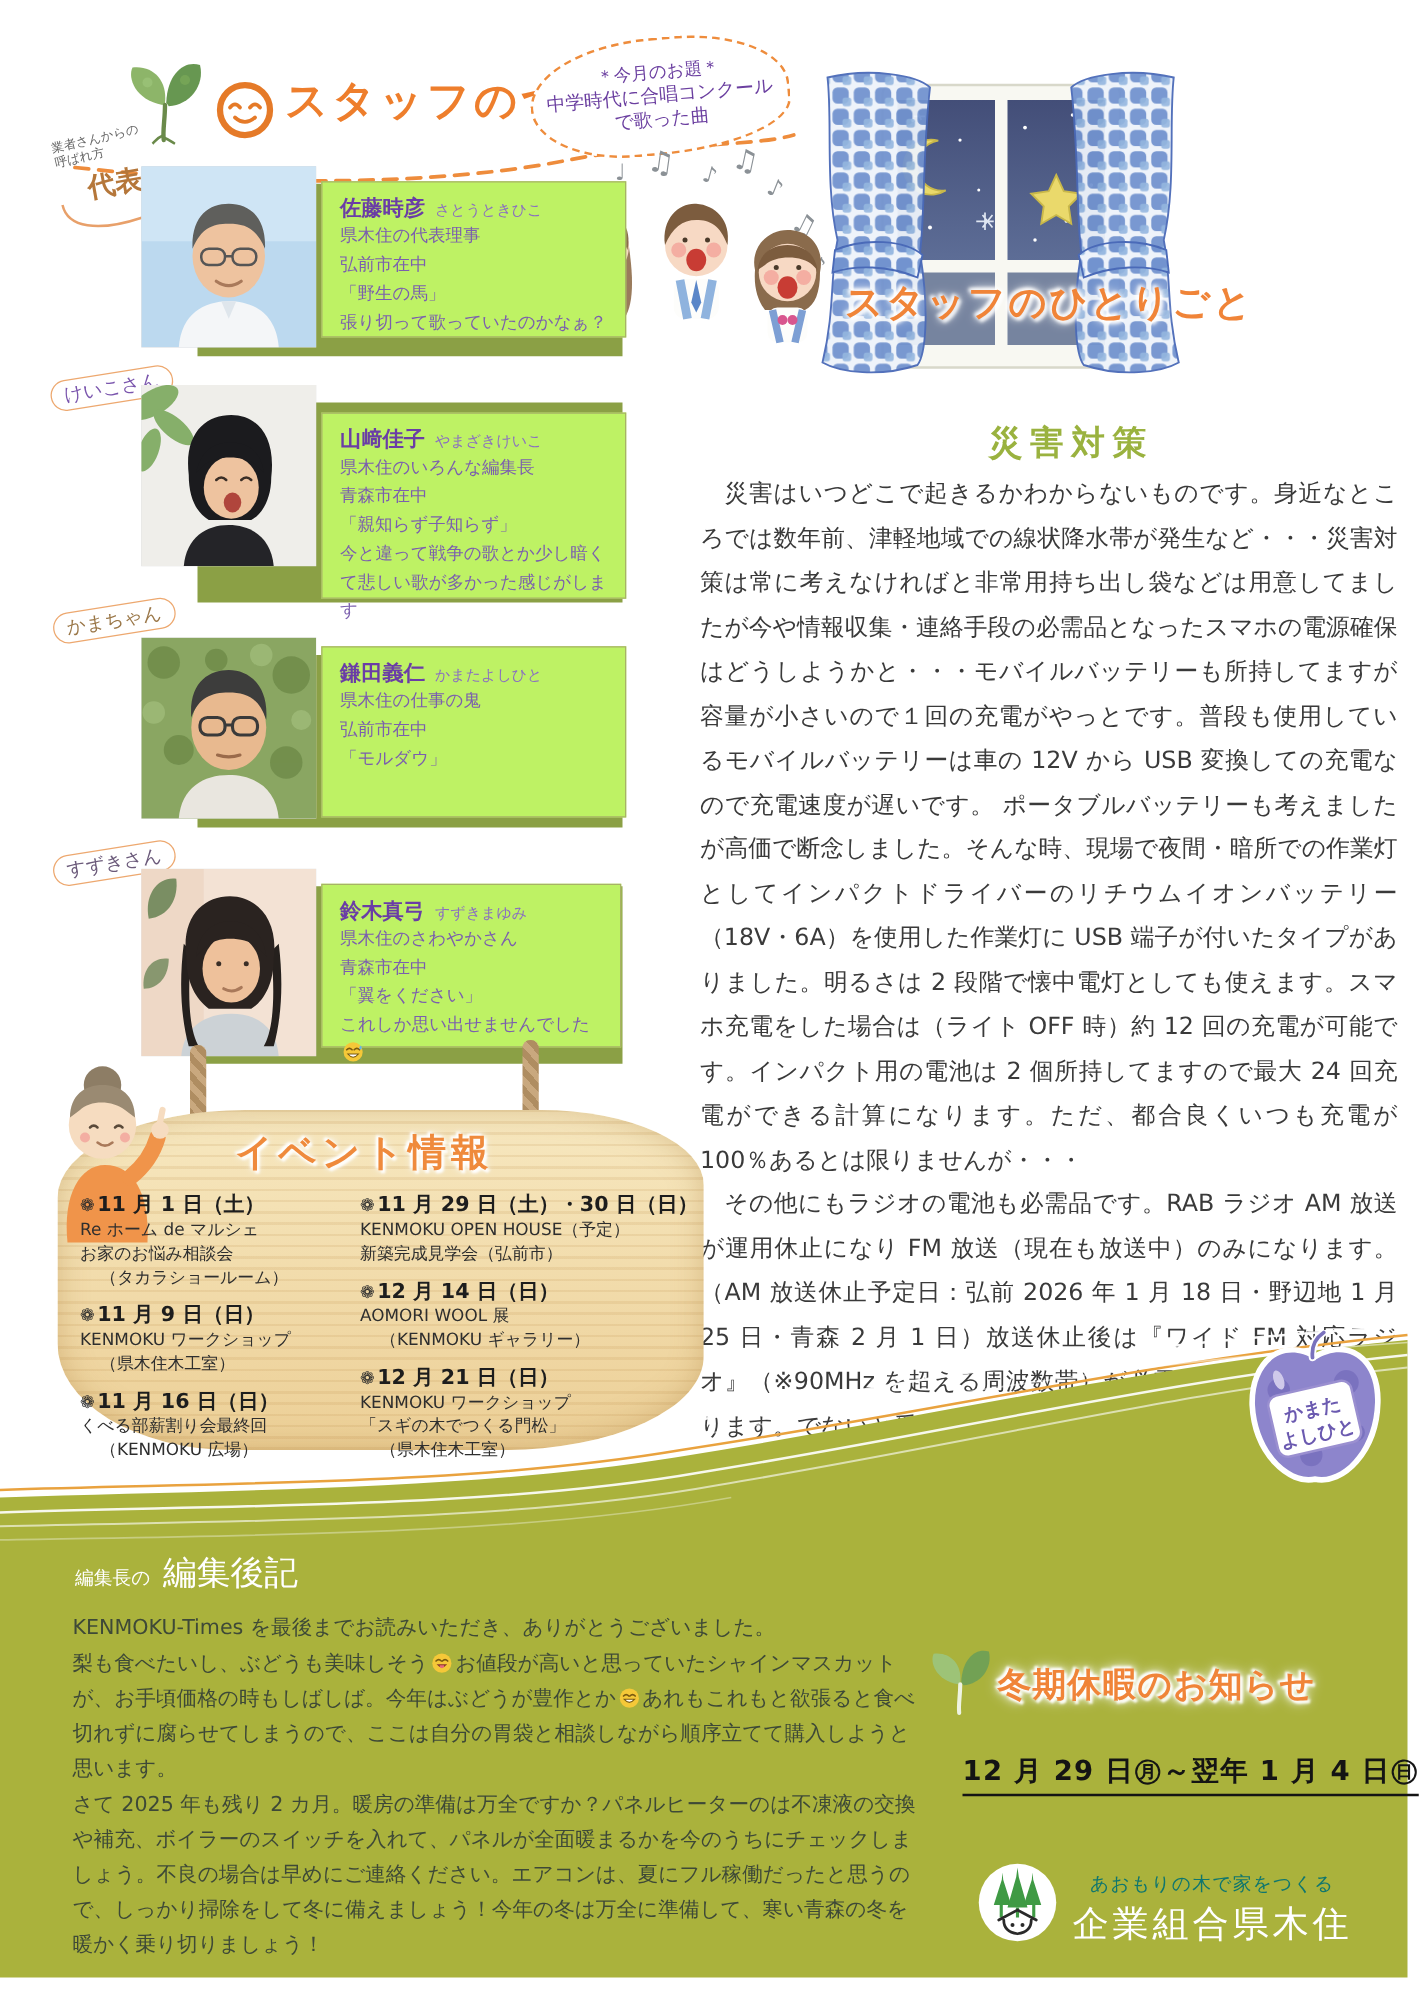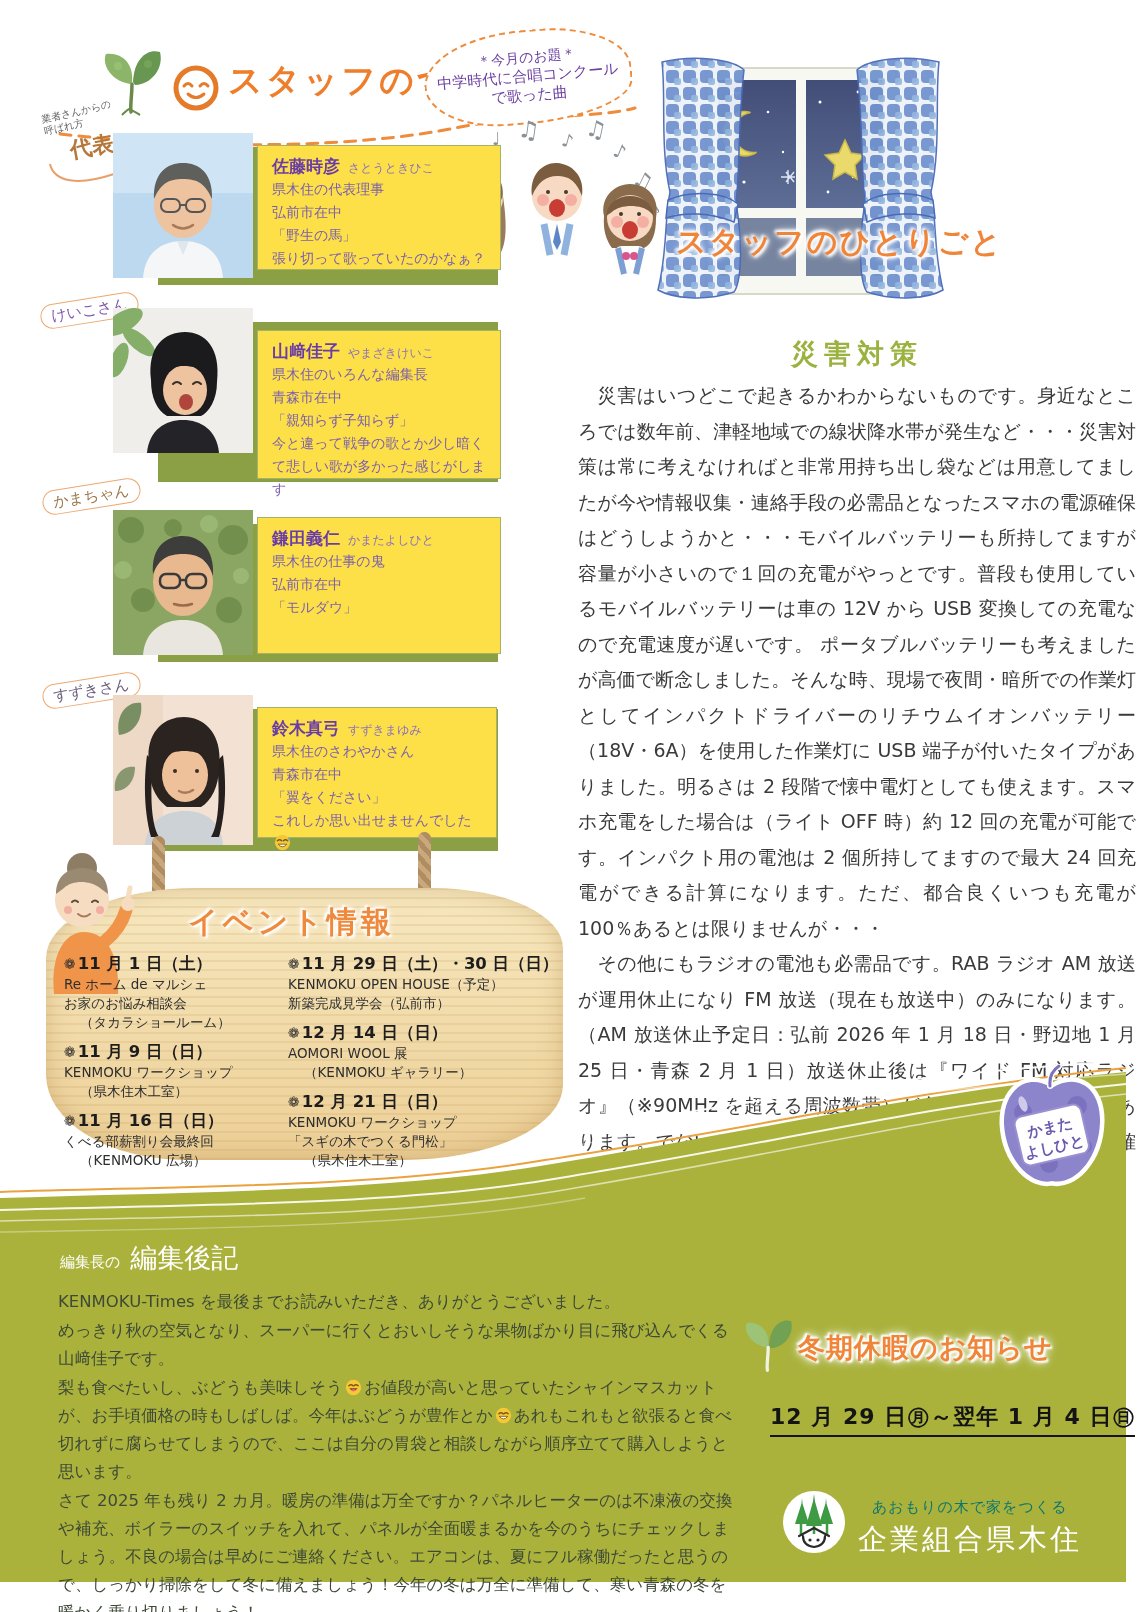--- a/index.html
+++ b/index.html
@@ -14,21 +14,21 @@
                 border-radius:55% 50% 60% 45% / 60% 55% 45% 55%;
                 transform:rotate(-5deg);display:flex;flex-direction:column;
                 justify-content:center;align-items:center;color:#6b3fa0;background:#fff;}
   .topic-bubble .t1{font-size:14px;}
   .topic-bubble .t2,.topic-bubble .t3{font-size:15px;}
   .music-note{color:#8b9196;font-weight:700;}
 
   
   .card-green{background:#8ba045;}
   .card-photo{overflow:hidden;background:#ddd;}
-  .card-box{background:#fde047;border:1.5px solid #a7b266;padding:9px 12px 8px 14px;}
+  .card-box{background:#bef264;border:1.5px solid #a7b266;padding:9px 12px 8px 14px;}
   .staff-name{font-size:17px;font-weight:900;color:#6a3da6;}
   .staff-kana{font-size:12px;color:#8a6fc0;margin-left:8px;}
   .staff-line{font-size:14px;color:#7b5fae;line-height:23px;}
   .hand-label{font-size:15px;color:#7a55ad;border:1.5px solid #eda86f;background:#fff;
               border-radius:18px;padding:2px 10px;transform:rotate(-9deg);display:inline-block;}
   .note-small{font-size:10px;color:#666;transform:rotate(-13deg);line-height:12px;}
   .daihyo{font-size:22px;color:#b5773a;transform:rotate(-10deg);font-weight:700;}
 
   
   .mono-title{font-size:30px;font-weight:900;color:#f08438;letter-spacing:2px;
@@ -315,21 +315,21 @@
       <span>これしか思い出せませんでした</span><svg class="emoji" width="17" height="17" viewBox="0 0 20 20">
           <circle cx="10" cy="10" r="9" fill="#f5c838"></circle>
           <path d="M4 8 q2.5 -2.5 5 0 M11 8 q2.5 -2.5 5 0" stroke="#7a5a10" stroke-width="1.6" fill="none" stroke-linecap="round"></path>
           <path d="M5 12 q5 6 10 0 Z" fill="#fff" stroke="#7a5a10" stroke-width="1"></path>
           <path d="M17 4 q2.4 2.6 0 4 q-2.4 -1.4 0 -4 Z" fill="#62b8ea"></path>
         </svg>
     </div>
   </div>
 
   <div class="abs dis-title" style="left:578px;top:336px;width:558px">災害対策</div>
-  <div class="abs dis-text" style="left:578px;top:378px;width:558px">
+  <div class="abs dis-text" style="left:560px;top:378px;width:558px">
     <p>　災害はいつどこで起きるかわからないものです。身近なところでは数年前、津軽地域での線状降水帯が発生など・・・災害対策は常に考えなければと非常用持ち出し袋などは用意してましたが今や情報収集・連絡手段の必需品となったスマホの電源確保はどうしようかと・・・モバイルバッテリーも所持してますが容量が小さいので１回の充電がやっとです。普段も使用しているモバイルバッテリーは車の 12V から USB 変換しての充電なので充電速度が遅いです。 ポータブルバッテリーも考えましたが高価で断念しました。そんな時、現場で夜間・暗所での作業灯としてインパクトドライバーのリチウムイオンバッテリー（18V・6A）を使用した作業灯に USB 端子が付いたタイプがありました。明るさは 2 段階で懐中電灯としても使えます。スマホ充電をした場合は（ライト OFF 時）約 12 回の充電が可能です。インパクト用の電池は 2 個所持してますので最大 24 回充電ができる計算になります。ただ、都合良くいつも充電が 100％あるとは限りませんが・・・</p>
     <p>　その他にもラジオの電池も必需品です。RAB ラジオ AM 放送が運用休止になり FM 放送（現在も放送中）のみになります。（AM 放送休止予定日：弘前 2026 年 1 月 18 日・野辺地 1 月 25 日・青森 2 月 1 日）放送休止後は『ワイド FM 対応ラジオ』（※90MHz を超える周波数帯）が必需品に加える必要があります。でないと受信できません。今一度非常用持ち出し袋の確認をしましょう。</p>
   </div>
 
   <div class="abs rope" style="left:152px;top:836px"></div>
   <div class="abs rope" style="left:418px;top:832px"></div>
   <div class="abs board" style="left:46px;top:888px;width:517px;height:272px"></div>
 
   <svg class="abs" style="left:20px;top:846px" width="150" height="150" viewBox="0 0 150 150">
     <circle cx="62" cy="22" r="15" fill="#8d7d65"></circle>
@@ -412,21 +412,20 @@
       <text x="59" y="68" font-size="15" font-weight="bold" fill="#6b5ab0" text-anchor="middle">かまた</text>
       <text x="59" y="88" font-size="15" font-weight="bold" fill="#6b5ab0" text-anchor="middle">よしひと</text>
     </g>
   </svg>
 
   <div class="abs" style="left:60px;top:1240px">
     <span class="ed-label">編集長の</span><span class="ed-title">編集後記</span>
   </div>
   <div class="abs ed-text" style="left:58px;top:1288px;width:678px">
     <p>KENMOKU-Times を最後までお読みいただき、ありがとうございました。</p>
-    <p>めっきり秋の空気となり、スーパーに行くとおいしそうな果物ばかり目に飛び込んでくる山﨑佳子です。</p>
     <p>
       <span>梨も食べたいし、ぶどうも美味しそう</span><svg class="emoji" width="17" height="17" viewBox="0 0 20 20">
           <circle cx="10" cy="10" r="9" fill="#f5c838"></circle>
           <path d="M4.5 8 q2.5 -2.5 5 0 M10.5 8 q2.5 -2.5 5 0" stroke="#7a5a10" stroke-width="1.6" fill="none" stroke-linecap="round"></path>
           <path d="M5 11 q5 6 10 0 Z" fill="#8a3a2a"></path>
           <path d="M8 13.5 q2 2.5 4 0 l0 -1.5 l-4 0 Z" fill="#e86a7a"></path>
         </svg><span>お値段が高いと思っていたシャインマスカットが、お手頃価格の時もしばしば。今年はぶどうが豊作とか</span><svg class="emoji" width="17" height="17" viewBox="0 0 20 20">
           <circle cx="10" cy="10" r="9" fill="#f5c838"></circle>
           <path d="M4.5 8 q2.5 -2.5 5 0 M10.5 8 q2.5 -2.5 5 0" stroke="#7a5a10" stroke-width="1.6" fill="none" stroke-linecap="round"></path>
           <path d="M5 11 q5 6 10 0 Z" fill="#fff" stroke="#7a5a10" stroke-width="1"></path>

